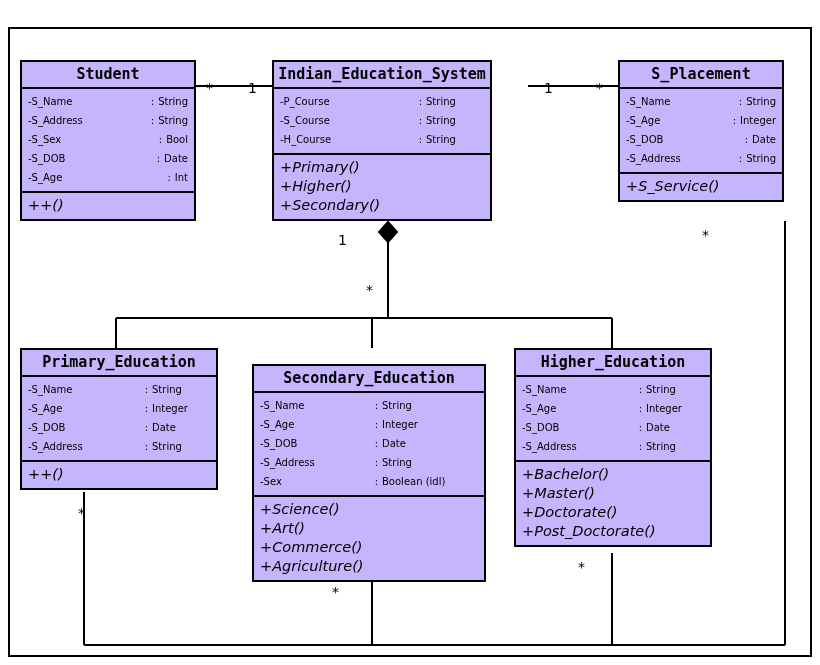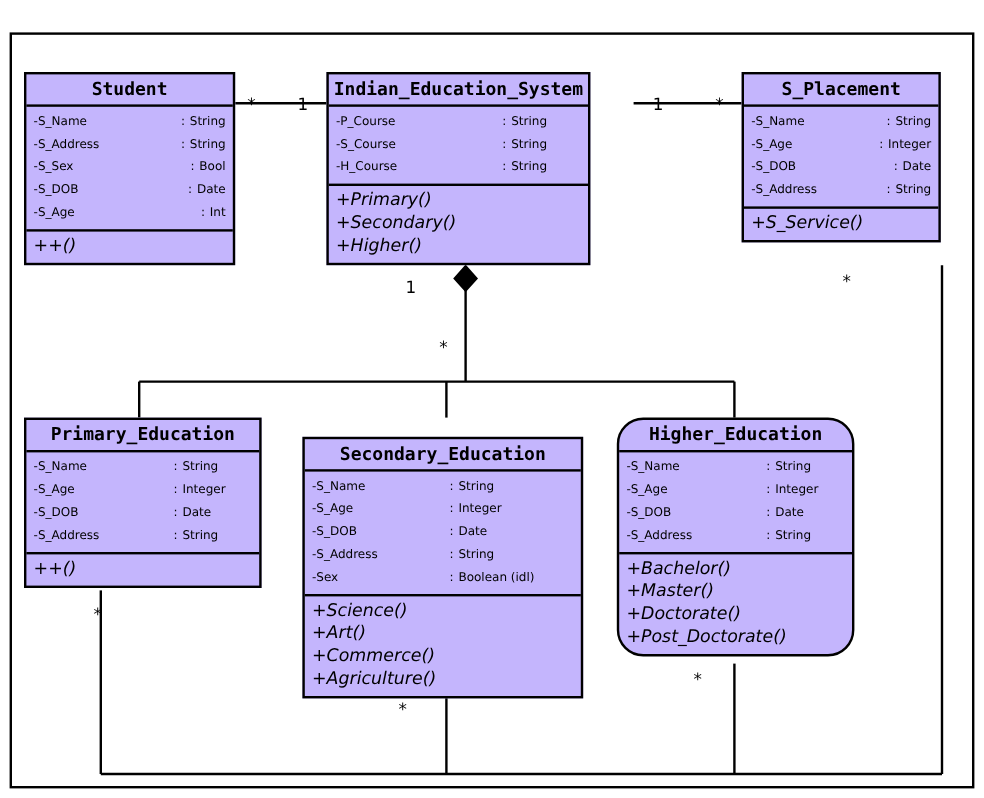--- a/index.html
+++ b/index.html
@@ -154,22 +154,22 @@
         <span class="attr-type" style="width:58px">String</span>
       </div>
       <div class="attr-row">
         <span class="attr-name">-H_Course</span>
         <span class="attr-sep">:</span>
         <span class="attr-type" style="width:58px">String</span>
       </div>
     </div>
     <div class="uml-section divider">
       <div class="op-row">+Primary()</div>
+      <div class="op-row">+Higher()</div>
       <div class="op-row">+Secondary()</div>
-      <div class="op-row">+Higher()</div>
     </div>
   </div>
 
   <div class="uml-class" style="left:618px; top:60px; width:166px;">
     <div class="uml-title">S_Placement</div>
     <div class="uml-section">
       <div class="attr-row">
         <span class="attr-name">-S_Name</span>
         <span class="attr-sep">:</span>
         <span class="attr-type">String</span>
@@ -254,21 +254,21 @@
       </div>
     </div>
     <div class="uml-section divider">
       <div class="op-row">+Science()</div>
       <div class="op-row">+Art()</div>
       <div class="op-row">+Commerce()</div>
       <div class="op-row">+Agriculture()</div>
     </div>
   </div>
 
-  <div class="uml-class" style="left:514px; top:348px; width:198px;border-radius:22px;">
+  <div class="uml-class" style="left:514px; top:348px; width:198px;">
     <div class="uml-title">Higher_Education</div>
     <div class="uml-section">
       <div class="attr-row">
         <span class="attr-name">-S_Name</span>
         <span class="attr-sep">:</span>
         <span class="attr-type" style="width:58px">String</span>
       </div>
       <div class="attr-row">
         <span class="attr-name">-S_Age</span>
         <span class="attr-sep">:</span>

